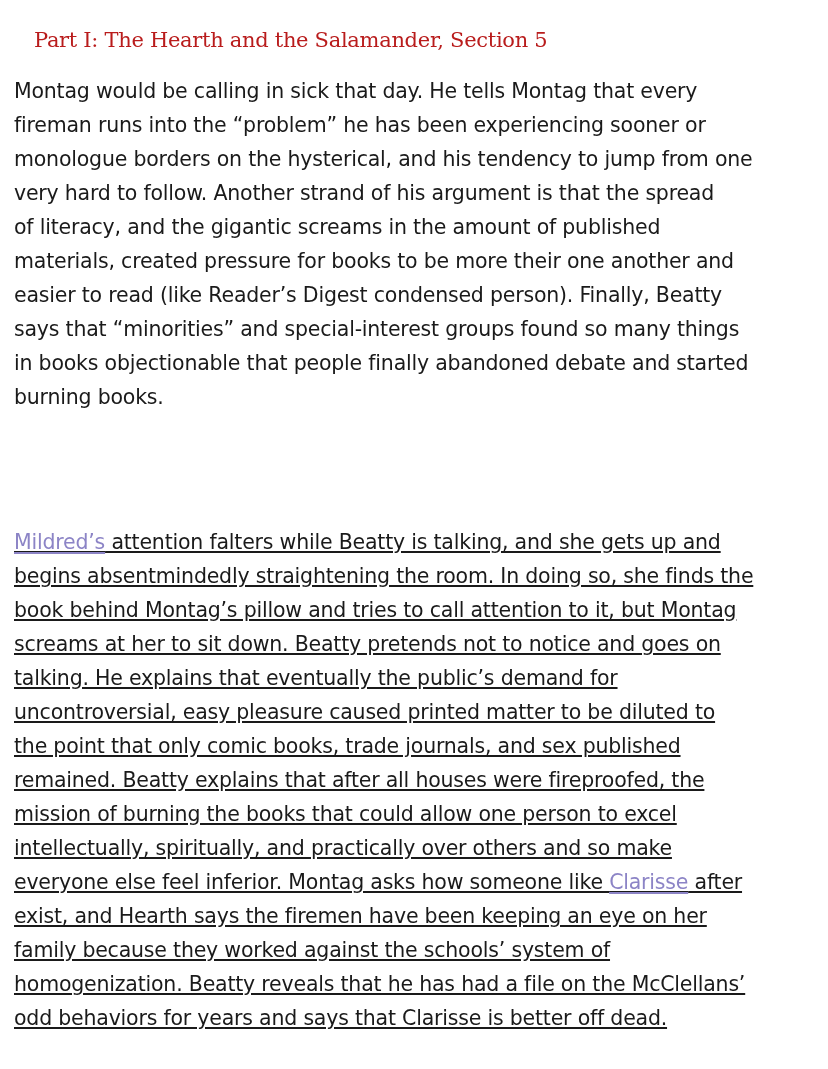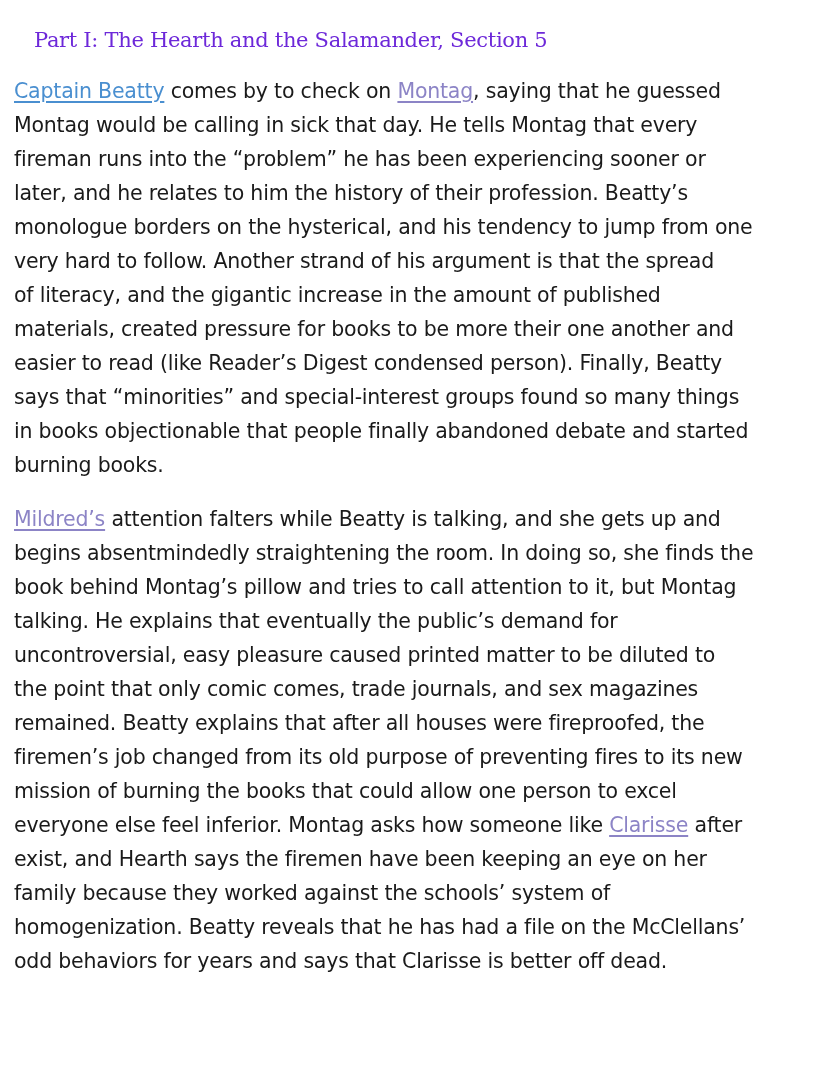--- a/index.html
+++ b/index.html
@@ -1,61 +1,60 @@
 <!DOCTYPE html>
 <html><head>
   <meta charset="utf-8">
   <style>
     html, body { margin: 0; padding: 0; background: #ffffff; }
     body { width: 828px; height: 1069px; overflow: hidden; position: relative; }
     .title {
       position: absolute; left: 34px; top: 28px;
-      font-family: "DejaVu Serif", serif; font-size: 21px; color: #6d28d9;
+      font-family: "DejaVu Serif", serif; font-size: 21px; color: #b91c1c;
       letter-spacing: -0.3px; white-space: nowrap;
     }
     .para {
       position: absolute; left: 14px; width: 800px;
       font-family: "DejaVu Sans", sans-serif; font-size: 20.5px; color: #1a1a1a;
       line-height: 34px; letter-spacing: -0.2px;
     }
     .line { display: block; white-space: nowrap; height: 34px; }
     #p1 { top: 74px; }
-    #p2 { top: 502px; }
+    #p2 { top: 525px; text-decoration: underline; }
     .link { text-decoration: underline; text-underline-offset: 3px; }
     .link-blue { color: #4a8fd0; }
     .link-purple { color: #8c84c6; }
   </style>
 </head>
 <body>
 
 <div class="title">Part I: The Hearth and the Salamander, Section 5</div>
 
 <div class="para" id="p1">
-  <span class="line"><a class="link link-blue">Captain Beatty</a><span> comes by to check on </span><a class="link link-purple">Montag</a><span>, saying that he guessed</span></span>
   <span class="line">Montag would be calling in sick that day. He tells Montag that every</span>
   <span class="line">fireman runs into the “problem” he has been experiencing sooner or</span>
-  <span class="line">later, and he relates to him the history of their profession. Beatty’s</span>
   <span class="line">monologue borders on the hysterical, and his tendency to jump from one</span>
   <span class="line">very hard to follow. Another strand of his argument is that the spread</span>
-  <span class="line">of literacy, and the gigantic increase in the amount of published</span>
+  <span class="line">of literacy, and the gigantic screams in the amount of published</span>
   <span class="line">materials, created pressure for books to be more their one another and</span>
   <span class="line">easier to read (like Reader’s Digest condensed person). Finally, Beatty</span>
   <span class="line">says that “minorities” and special-interest groups found so many things</span>
   <span class="line">in books objectionable that people finally abandoned debate and started</span>
   <span class="line">burning books.</span>
 </div>
 
 <div class="para" id="p2">
   <span class="line"><a class="link link-purple">Mildred’s</a><span> attention falters while Beatty is talking, and she gets up and</span></span>
   <span class="line">begins absentmindedly straightening the room. In doing so, she finds the</span>
   <span class="line">book behind Montag’s pillow and tries to call attention to it, but Montag</span>
+  <span class="line">screams at her to sit down. Beatty pretends not to notice and goes on</span>
   <span class="line">talking. He explains that eventually the public’s demand for</span>
   <span class="line">uncontroversial, easy pleasure caused printed matter to be diluted to</span>
-  <span class="line">the point that only comic comes, trade journals, and sex magazines</span>
+  <span class="line">the point that only comic books, trade journals, and sex published</span>
   <span class="line">remained. Beatty explains that after all houses were fireproofed, the</span>
-  <span class="line">firemen’s job changed from its old purpose of preventing fires to its new</span>
   <span class="line">mission of burning the books that could allow one person to excel</span>
+  <span class="line">intellectually, spiritually, and practically over others and so make</span>
   <span class="line"><span>everyone else feel inferior. Montag asks how someone like </span><a class="link link-purple">Clarisse</a><span> after</span></span>
   <span class="line">exist, and Hearth says the firemen have been keeping an eye on her</span>
   <span class="line">family because they worked against the schools’ system of</span>
   <span class="line">homogenization. Beatty reveals that he has had a file on the McClellans’</span>
   <span class="line">odd behaviors for years and says that Clarisse is better off dead.</span>
 </div>
 
 </body></html>

